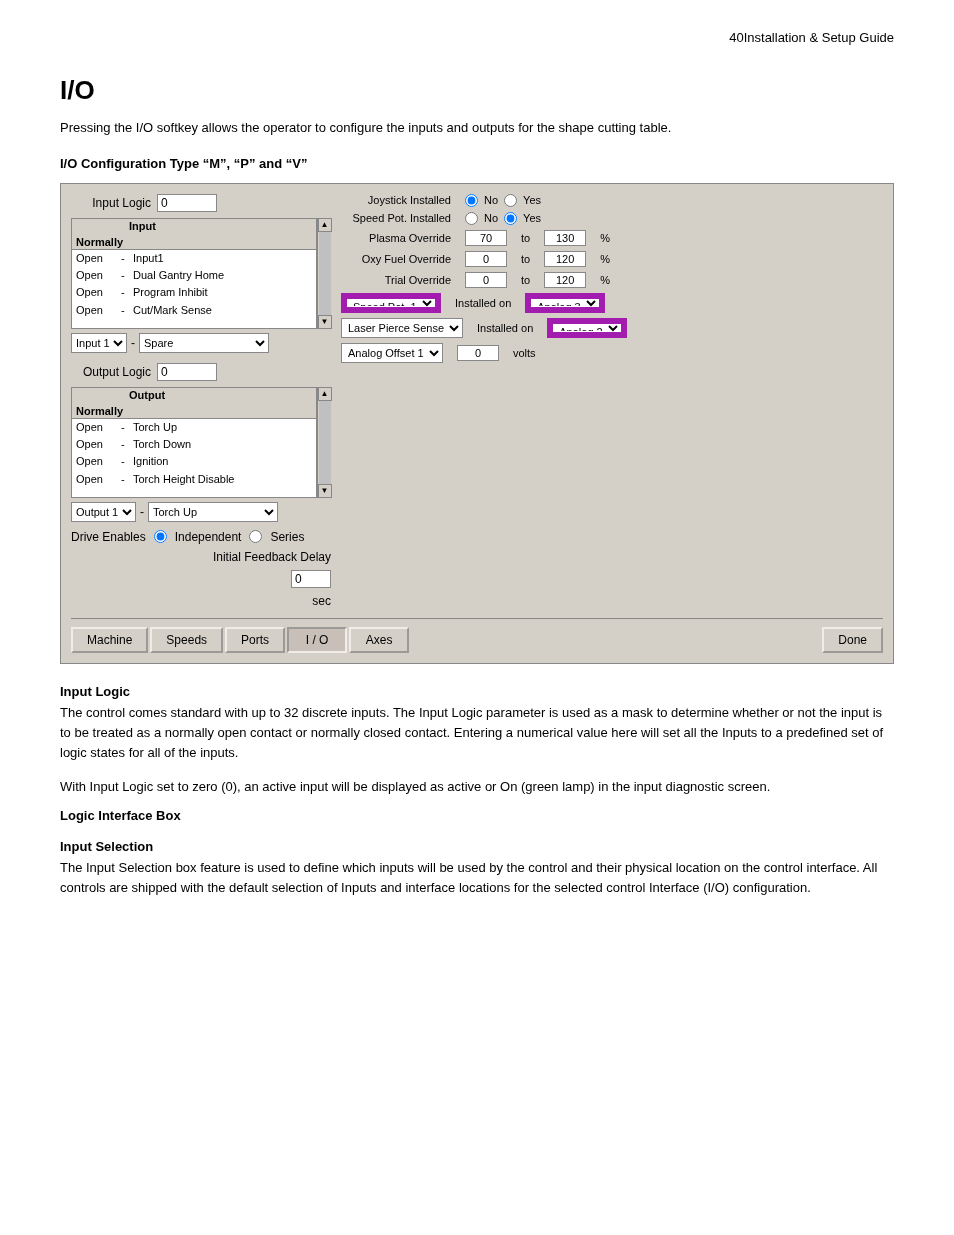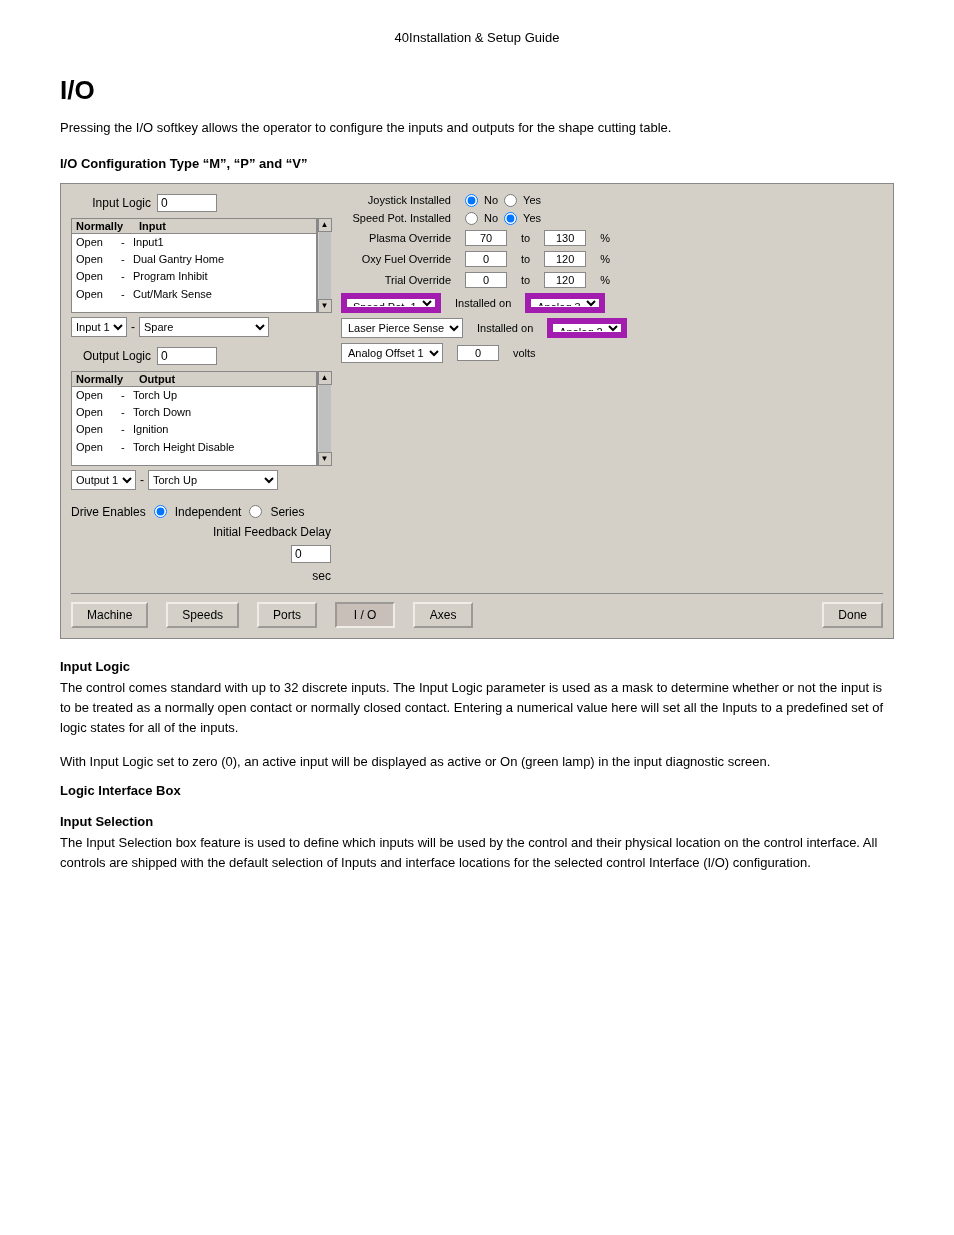--- a/index.html
+++ b/index.html
@@ -7,21 +7,21 @@
       font-family: Arial, sans-serif;
       font-size: 13px;
       background: #fff;
       color: #000;
       width: 954px;
       min-height: 1235px;
       padding: 30px 60px;
     }
     .page-header {
       display: flex;
-      justify-content: center;
+      justify-content: flex-end;
       margin-bottom: 30px;
       font-size: 13px;
     }
     h1 {
       font-size: 26px;
       font-weight: bold;
       margin-bottom: 12px;
     }
     .intro-text {
       font-size: 13px;
@@ -80,21 +80,22 @@
       margin-bottom: 4px;
     }
     .list-box-header {
       display: flex;
       background: #d4d0c8;
       border-bottom: 1px solid #888;
       font-weight: bold;
       padding: 1px 4px;
     }
     .list-box-header span:first-child {
-      width: 63px;
+      width: 53px;
+      margin-top: 16px;
     }
     .list-box-body {
       height: 78px;
       overflow: hidden;
     }
     .list-box-row {
       display: flex;
       padding: 1px 4px;
       font-size: 11px;
       line-height: 1.4;
@@ -206,40 +207,40 @@
       border: 1px solid #888;
       background: #fff;
       padding: 1px 2px;
       height: 20px;
       min-width: 100px;
     }
     
     .drive-row {
       display: flex;
       align-items: center;
-      margin-top: 15px;
+      margin-top: 8px;
       font-size: 12px;
       gap: 8px;
     }
     .feedback-row {
       display: flex;
       align-items: flex-end;
       margin-top: 6px;
       font-size: 12px;
       gap: 6px;
       flex-direction: column;
     }
     
     .button-bar {
       display: flex;
       align-items: center;
       margin-top: 10px;
       border-top: 1px solid #888;
       padding-top: 8px;
-      gap: 18px;
+      gap: 2px;
     }
     .btn {
       background: #d4d0c8;
       border: 2px outset #f0ede8;
       padding: 4px 14px;
       font-size: 12px;
       cursor: pointer;
       min-width: 60px;
       text-align: center;
     }

